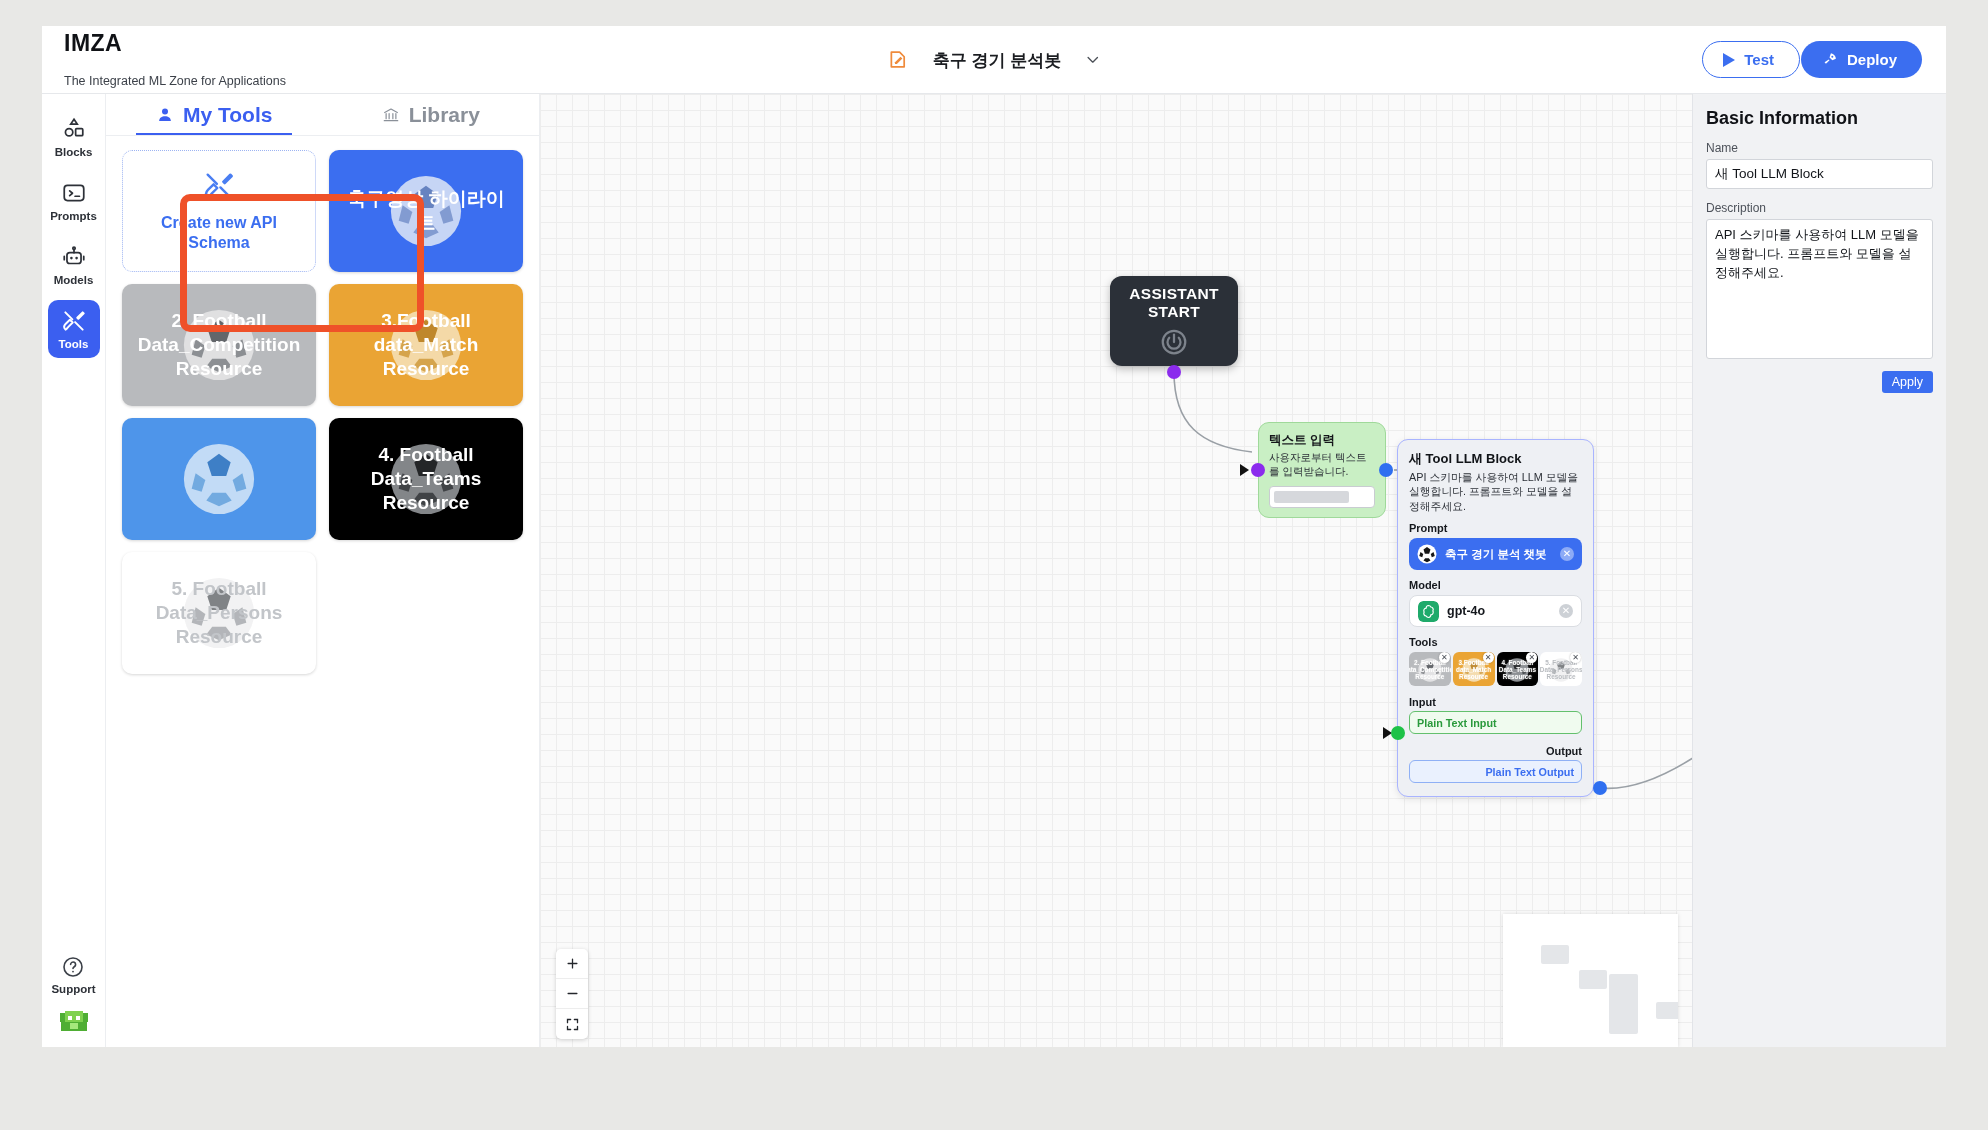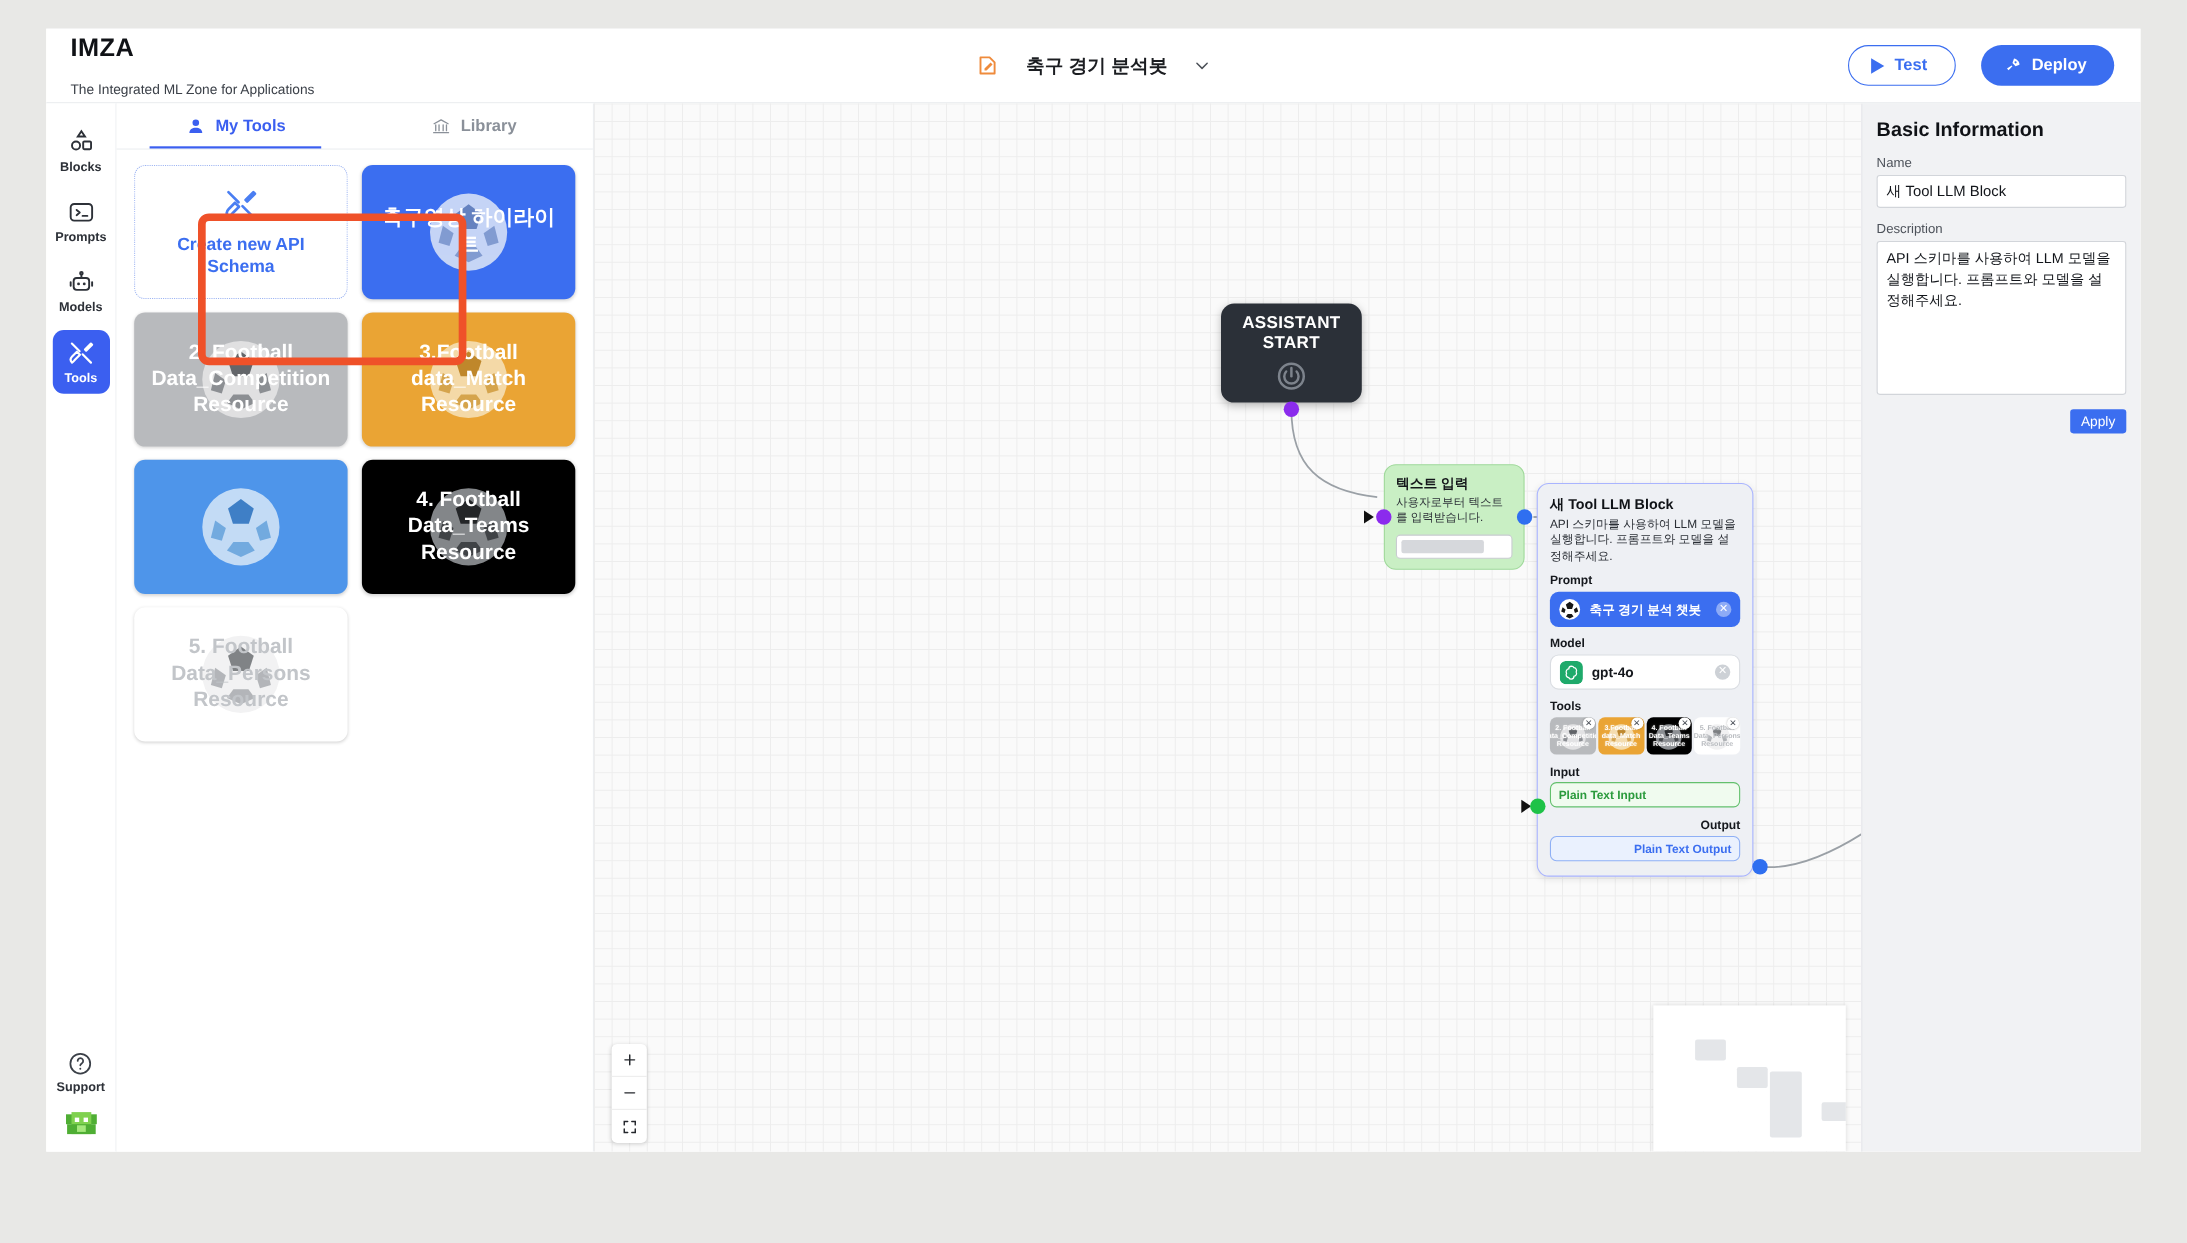--- a/index.html
+++ b/index.html
@@ -38,21 +38,21 @@
     position: absolute; left: 50%; top: 50%;
     transform: translate(-50%, -50%);
     display: flex; align-items: center; gap: 24px;
   }
   .doc-icon { width: 22px; height: 22px; display:block; }
   .doc-title { font-size: 17px; font-weight: bold; color: #1b1d21; }
   .chev { width: 16px; height: 16px; display:block; }
 
   .topbar-actions {
     margin-left: auto; padding-right: 24px;
-    display: flex; align-items: flex-start; gap: 23px;
+    display: flex; align-items: flex-start; gap: 1px;
   }
   .btn-test {
     display: flex; align-items: center; gap: 9px;
     border: 1.4px solid #3b6ef0; border-radius: 22px;
     color: #3b6ef0; background: #fff;
     font-size: 15px; font-weight: bold;
     padding: 9px 25px 9px 20px; cursor: pointer;
   }
   .btn-deploy {
     display: flex; align-items: center; gap: 9px;
@@ -105,21 +105,21 @@
     display: flex; flex-direction: column;
     position: relative;
   }
   .tabs {
     height: 42px; min-height: 42px;
     display: flex; align-items: stretch;
     border-bottom: 1px solid #eceef1;
   }
   .tab {
     flex: 1; display: flex; align-items: center; justify-content: center;
-    gap: 9px; cursor: pointer; font-size: 15px; font-weight: bold;
+    gap: 9px; cursor: pointer; font-size: 21px; font-weight: bold;
     color: #8a9099; position: relative;
   }
   .tab.active { color: #3b5ff0; }
   .tab.active::after {
     content: ""; position: absolute; left: 14%; right: 14%; bottom: 0;
     height: 2px; background: #3b5ff0;
   }
   .tab .ico { width: 18px; height: 18px; display: block; }
 
   .cards {

